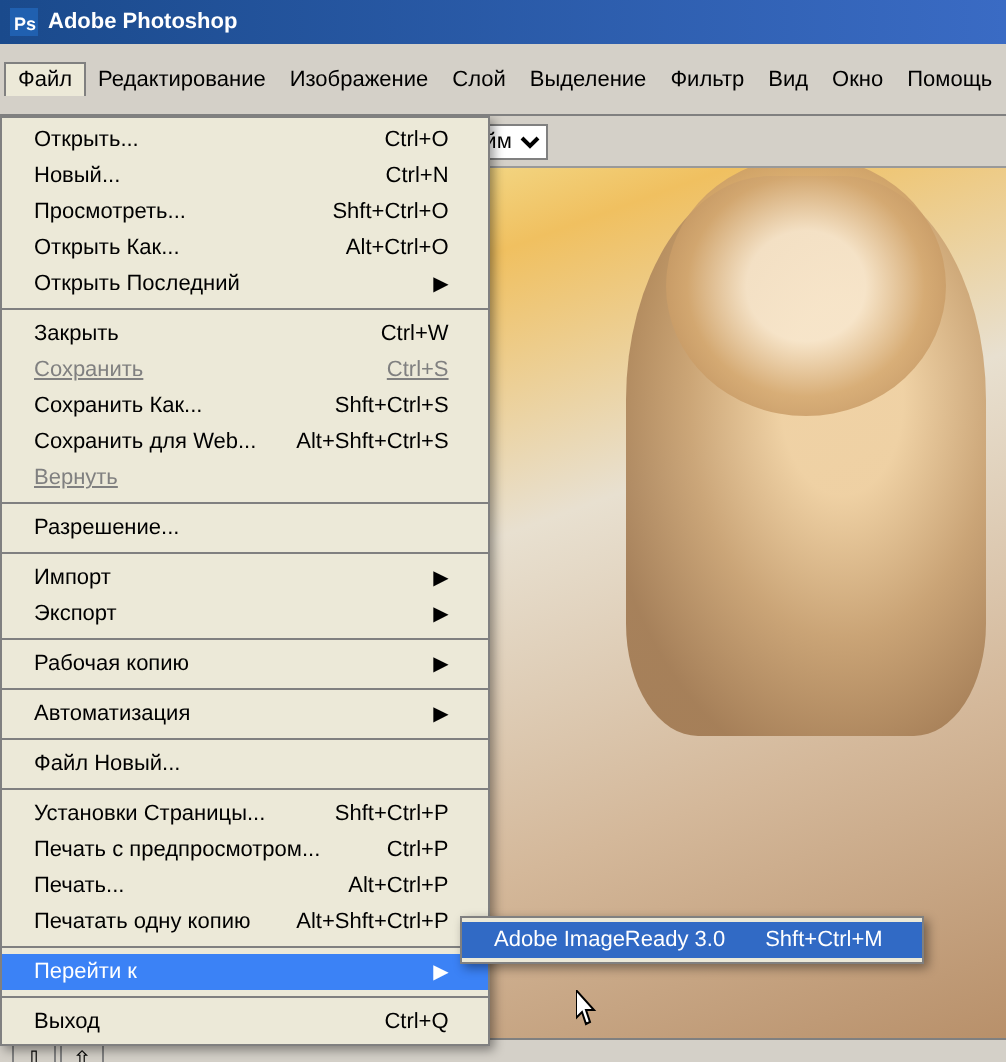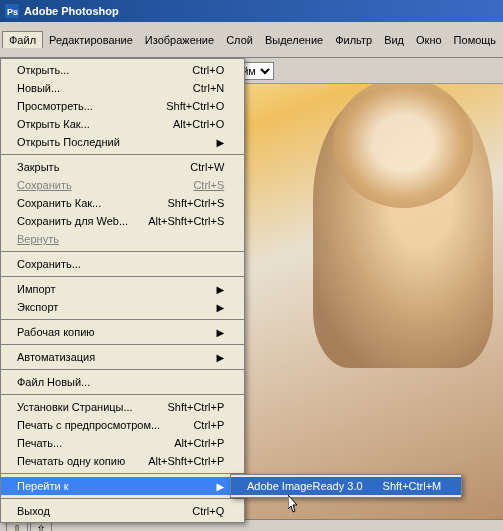--- a/index.html
+++ b/index.html
@@ -220,21 +220,21 @@
       border: 1px solid #808080;
       display: flex;
       align-items: center;
       justify-content: center;
       font-size: 10px;
       cursor: pointer;
     }
 
     
     .pereyti-submenu {
-      top: 416px;
+      top: 400px;
     }
   </style>
 </head>
 <body>
 
 <div class="title-bar">
   <span class="title-bar-icon">
     <svg width="14" height="14" viewBox="0 0 14 14">
       <rect width="14" height="14" fill="#2060b0"></rect>
       <text x="2" y="11" font-size="9" fill="white" font-weight="bold">Ps</text>
@@ -311,21 +311,21 @@
     <div class="dropdown-item">
       <span>Сохранить для Web...</span>
       <span class="shortcut">Alt+Shft+Ctrl+S</span>
     </div>
     <div class="dropdown-item disabled">
       <span>Вернуть</span>
       <span class="shortcut"></span>
     </div>
     <div class="dropdown-separator"></div>
     <div class="dropdown-item">
-      <span>Сохранить...</span>
+      <span>Разрешение...</span>
     </div>
     <div class="dropdown-separator"></div>
     <div class="dropdown-item">
       <span>Импорт</span>
       <span class="submenu-arrow">▶</span>
     </div>
     <div class="dropdown-item">
       <span>Экспорт</span>
       <span class="submenu-arrow">▶</span>
     </div>

